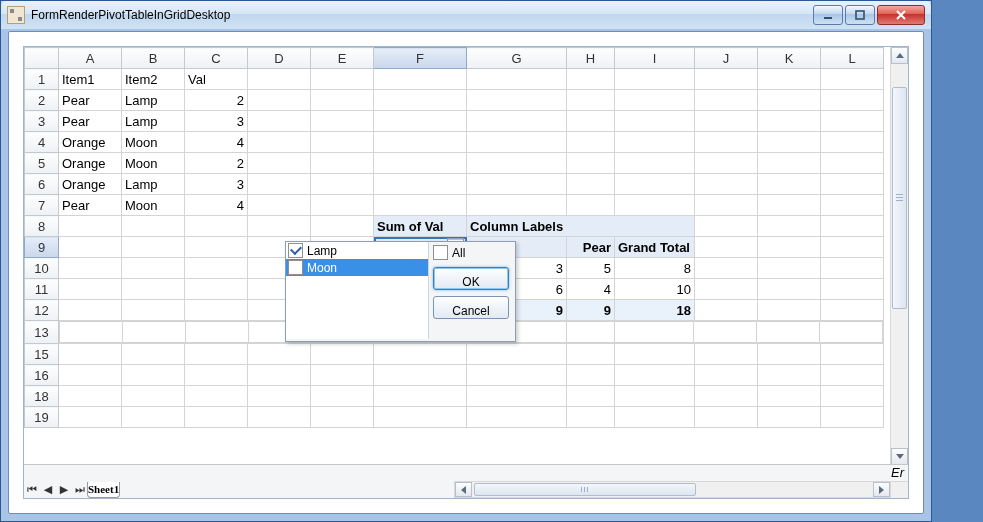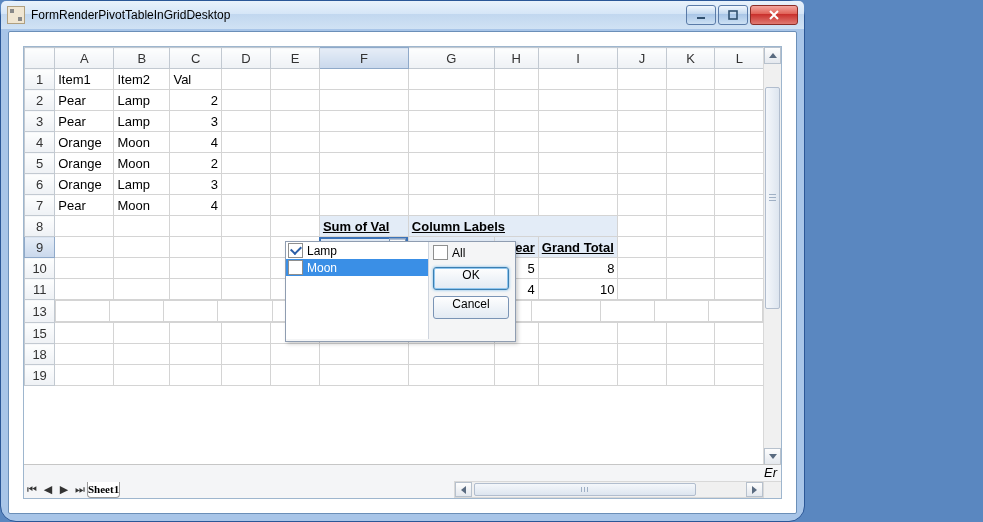--- a/index.html
+++ b/index.html
@@ -11,24 +11,24 @@
     font-size: 12px;
     background: #5a87c0;
     overflow: hidden;
     user-select: none;
   }
 
   
   .window {
     position: absolute;
     left: 0; top: 0;
-    width: 805px; height: 522px;
+    width: 932px; height: 522px;
     background: linear-gradient(#cddff3, #a8c5e8 6px, #a8c5e8);
     border: 1px solid #2b5797;
-    border-radius: 16px;
+    border-radius: 0;
     box-sizing: border-box;
   }
   .titlebar {
     height: 28px;
     display: flex;
     align-items: center;
     padding: 0 6px;
     background: linear-gradient(#e9f2fb, #d6e6f7 45%, #c1d7ef 46%, #d0e2f4);
     border-top-left-radius: 5px;
     border-top-right-radius: 5px;
@@ -123,21 +123,21 @@
   .grid th.active-row {
     background: linear-gradient(#e6edf7, #c9d8ec);
     border-color: #8fa9c9;
   }
   .grid th.rowhdr { width: 34px; }
   .grid td.num { text-align: right; }
   .grid td.active-cell {
     outline: 2px solid #3b73b9; outline-offset: -2px;
   }
 
-  .pivot-header { background: #e3ecf7 !important; font-weight: bold; text-decoration: underline; }
+  .pivot-header { background: #e3ecf7 !important; font-weight: bold; }
   .pivot-gt     { background: #dde7f3 !important; font-weight: bold; }
   .pivot-cell-hover { background: #e9f1fb !important; }
 
   .rowlabels-cell {
     position: relative;
     font-weight: bold;
     background: #e3ecf7 !important;
   }
   .rowlabels-cell .dd {
     position: absolute;
@@ -326,21 +326,21 @@
     flex:1;
     padding: 2px 6px 2px 4px;
     display:flex; flex-direction:column; gap:6px;
   }
   .filter-side .filter-item { padding:0;align-items:center; }
   .filter-side .btn {
     height: 21px;
     border: 1px solid #7a94b5;
     border-radius: 3px;
     background: linear-gradient(#fefefe,#e2eaf3);
-    display:flex;align-items:flex-start;justify-content:center;
+    display:flex;align-items:flex-end;justify-content:center;
     cursor:pointer;
     font-size: 12px;
   }
   .filter-side .btn.focus {
     border: 1px solid #3c7fb1;
     box-shadow: 0 0 0 1px #8fc6ef inset, 0 0 3px #6fb6e8;
   }
 </style>
 </head>
 <body>
@@ -560,20 +560,35 @@
             <td></td>
             <td></td>
             <td class="num">6</td>
             <td class="num">4</td>
             <td class="num">10</td>
             <td></td>
                 <td></td>
             <td></td>
               </tr>
 
+          <tr>
+                <th class="rowhdr">12</th>
+            <td></td>
+                <td></td>
+            <td></td>
+                <td></td>
+            <td></td>
+            <td class="pivot-gt pivot-cell-hover"></td>
+            <td class="num pivot-gt pivot-cell-hover">9</td>
+            <td class="num pivot-gt pivot-cell-hover">9</td>
+            <td class="num pivot-gt pivot-cell-hover">18</td>
+            <td></td>
+                <td></td>
+            <td></td>
+              </tr>
 
           <tr>
                 <th class="rowhdr">13</th>
                 <td colspan="12" style="padding:0">
                   <table style="border-collapse:collapse;width:100%">
                     <tbody>
                       <tr>
             <td class="cA"></td>
                         <td class="cB"></td>
                         <td class="cC"></td>
@@ -586,20 +601,35 @@
                         <td class="cJ"></td>
                         <td class="cK"></td>
                         <td class="cL"></td>
           </tr>
                     </tbody>
                   </table>
                 </td>
               </tr>
           <tr>
                 <th class="rowhdr">15</th>
+                <td></td>
+                <td></td>
+                <td></td>
+                <td></td>
+                <td></td>
+                <td></td>
+                <td></td>
+                <td></td>
+                <td></td>
+                <td></td>
+                <td></td>
+                <td></td>
+              </tr>
+          <tr>
+                <th class="rowhdr">16</th>
                 <td></td>
                 <td></td>
                 <td></td>
                 <td></td>
                 <td></td>
                 <td></td>
                 <td></td>
                 <td></td>
                 <td></td>
                 <td></td>

